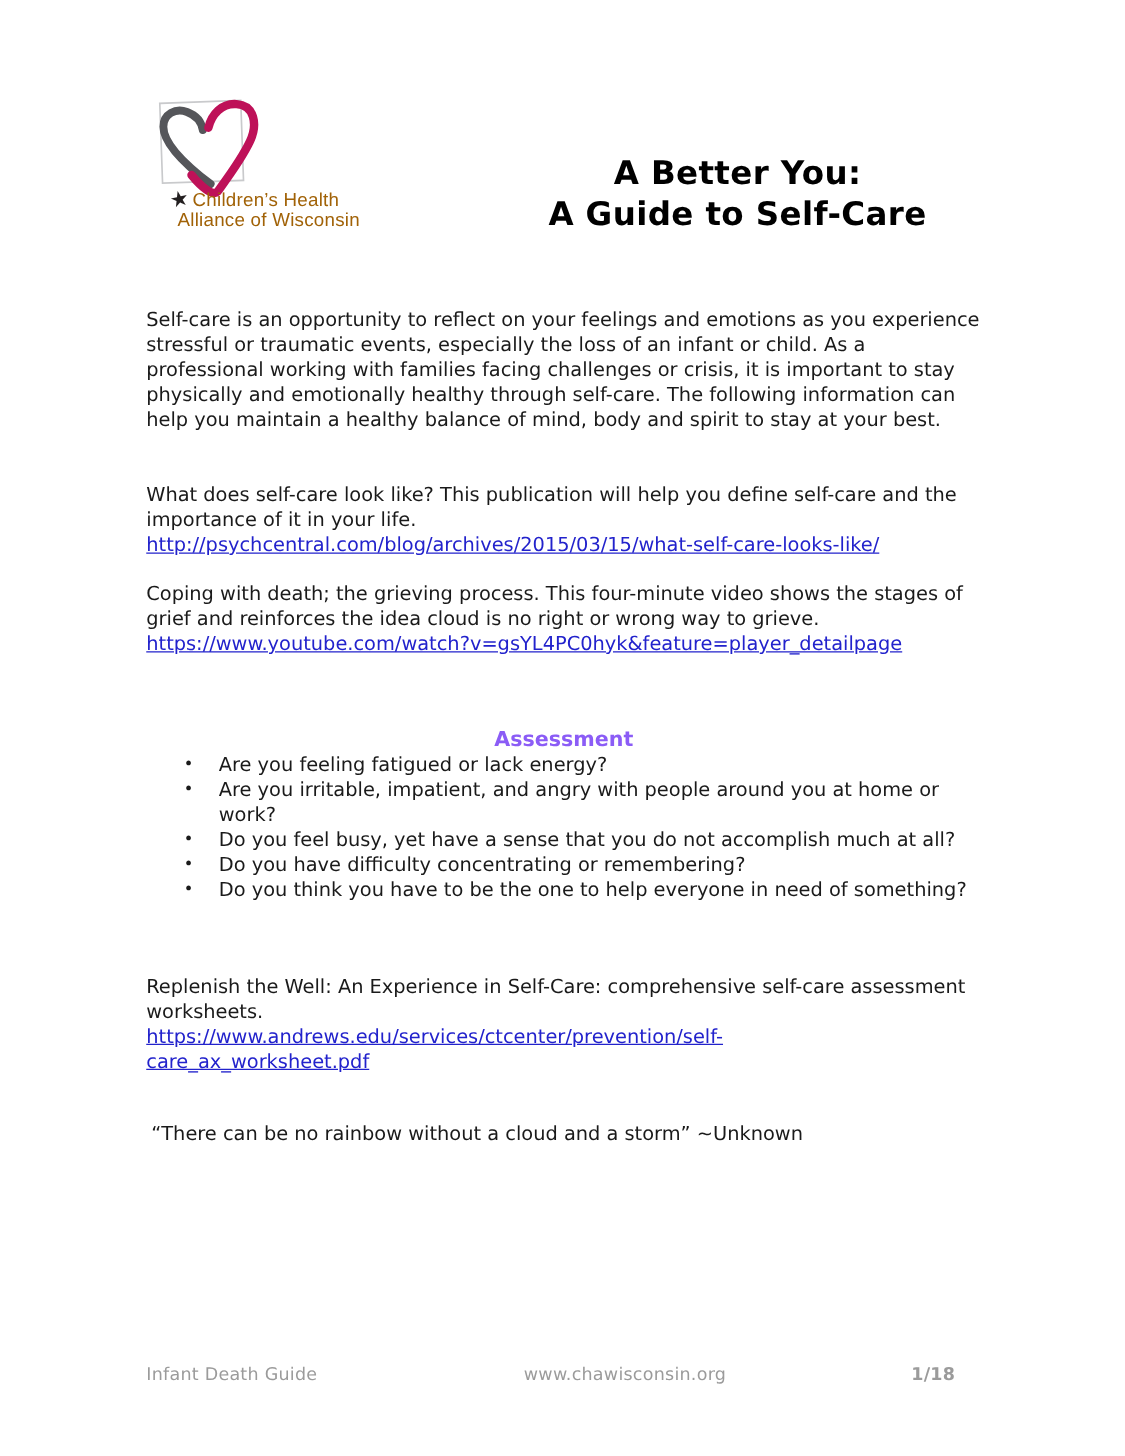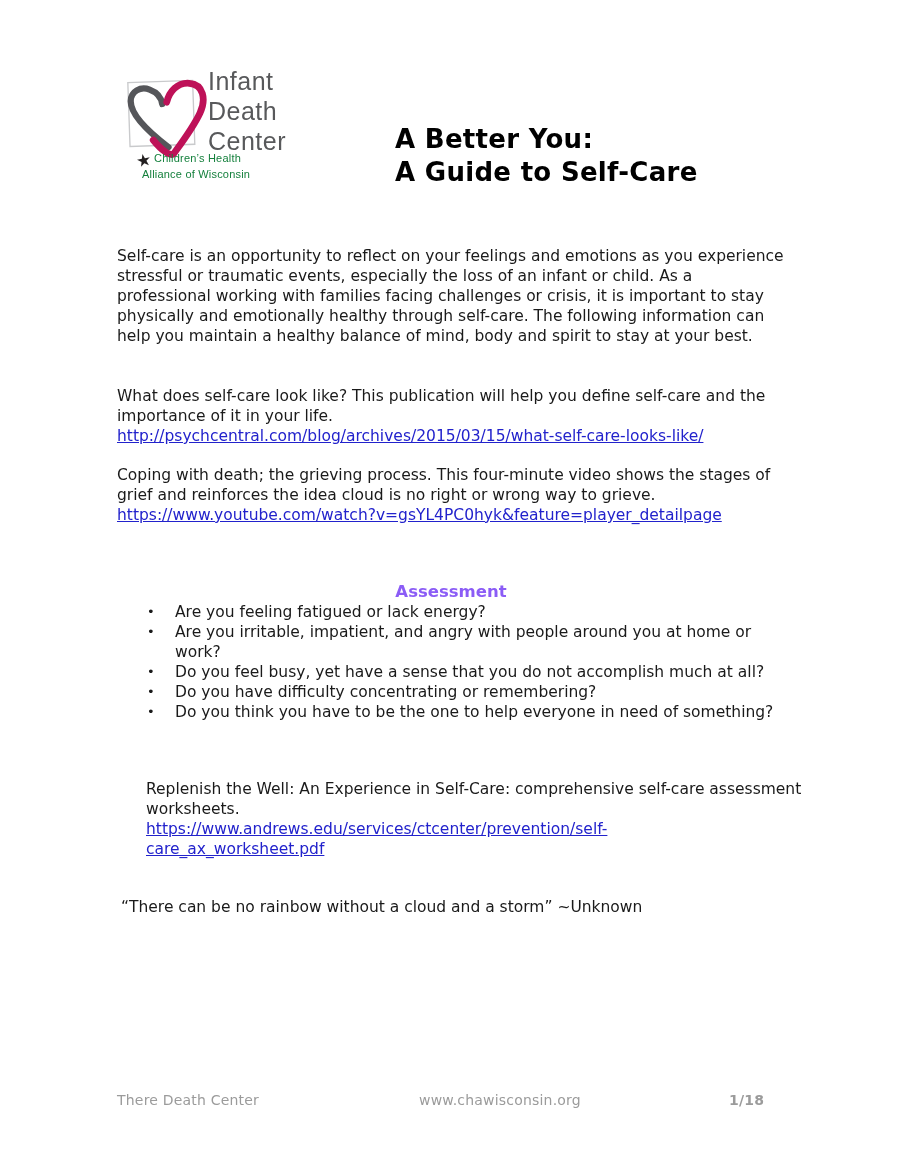--- a/index.html
+++ b/index.html
@@ -22,41 +22,41 @@
     font-size: 25px; line-height: 30px; color: #58595b; letter-spacing: 0.5px;
   }
   .logo-star {
     position: absolute; left: 23px; top: 86px;
     font-size: 17px; color: #231f20; transform: rotate(-12deg);
     font-family: "DejaVu Sans", sans-serif;
   }
   .alliance-1, .alliance-2 {
     position: absolute;
     font-family: "Liberation Sans", sans-serif;
-    font-size: 11px; color: #15803d; letter-spacing: 0.2px;
+    font-size: 15px; color: #a16207; letter-spacing: 0.2px;
   }
   .alliance-1 { left: 41px; top: 88px; }
   .alliance-2 { left: 29px; top: 104px; }
 
   
   .doc-title {
     position: absolute; left: 395px; top: 123px; width: 390px;
-    text-align: left; font-weight: bold; font-size: 26px; line-height: 33px;
+    text-align: center; font-weight: bold; font-size: 26px; line-height: 33px;
     color: #000000; letter-spacing: 0.3px;
   }
 
   
   .body-text {
     position: absolute; left: 117px; width: 672px;
     font-size: 15.5px; line-height: 20px; color: #1a1a1a; margin: 0;
   }
   .p-intro    { top: 246px; }
   .p-whatdoes { top: 386px; }
   .p-coping   { top: 465px; }
-  .p-replenish{ top: 779px; margin-left: 29px; }
+  .p-replenish{ top: 779px; }
 
   a.doc-link { color: #2222cc; text-decoration: underline; cursor: pointer; }
 
   
   .assessment-heading {
     position: absolute; left: 117px; top: 582px; width: 668px;
     text-align: center; font-weight: bold; font-size: 16.5px; color: #8b5cf6;
   }
   .assessment-list {
     position: absolute; left: 117px; top: 602px; width: 672px;
@@ -87,25 +87,20 @@
 <body>
 
 <div class="page">
 
   <div class="logo">
     <svg class="logo-mark" viewBox="0 0 100 100" xmlns="http://www.w3.org/2000/svg">
       <rect x="11" y="15" width="72" height="71" fill="#ffffff" transform="rotate(-2 47 50)" stroke-width="1.5" stroke="#c9cacc"></rect>
       <path d="M55 88 C 34 72, 13 52, 13 37 C 13 26, 24 20, 34 24 C 42 27, 47 33, 48 40" fill="none" stroke-width="7" stroke-linecap="round" stroke="#55565a"></path>
       <path d="M38 80 C 47 91, 57 99, 61 95 C 66 88, 82 67, 90 50 C 97 35, 94 18, 78 17 C 65 16, 56 26, 53 38" fill="none" stroke-width="7.5" stroke-linecap="round" stroke="#be1158"></path>
     </svg>
-    <div class="logo-name">
-      <div>Infant</div>
-      <div>Death</div>
-      <div>Center</div>
-    </div>
     <span class="logo-star">★</span>
     <span class="alliance-1">Children’s Health</span>
     <span class="alliance-2">Alliance of Wisconsin</span>
   </div>
 
   <div class="doc-title">
     <div>A Better You:</div>
     <div>A Guide to Self-Care</div>
   </div>
 
@@ -146,17 +141,17 @@
     </li>
   </ul>
 
   <p class="body-text p-replenish">
     <span>Replenish the Well: An Experience in Self-Care: comprehensive self-care assessment worksheets.</span><br>
     <a class="doc-link"><span>https://www.andrews.edu/services/ctcenter/prevention/self-</span><br><span>care_ax_worksheet.pdf</span></a>
   </p>
 
   <p class="quote">“There can be no rainbow without a cloud and a storm” ~Unknown</p>
 
-  <span class="footer-item footer-left">There Death Center</span>
+  <span class="footer-item footer-left">Infant Death Guide</span>
   <span class="footer-item footer-center">www.chawisconsin.org</span>
   <span class="footer-item footer-right">1/18</span>
 
 </div>
 
 </body></html>

